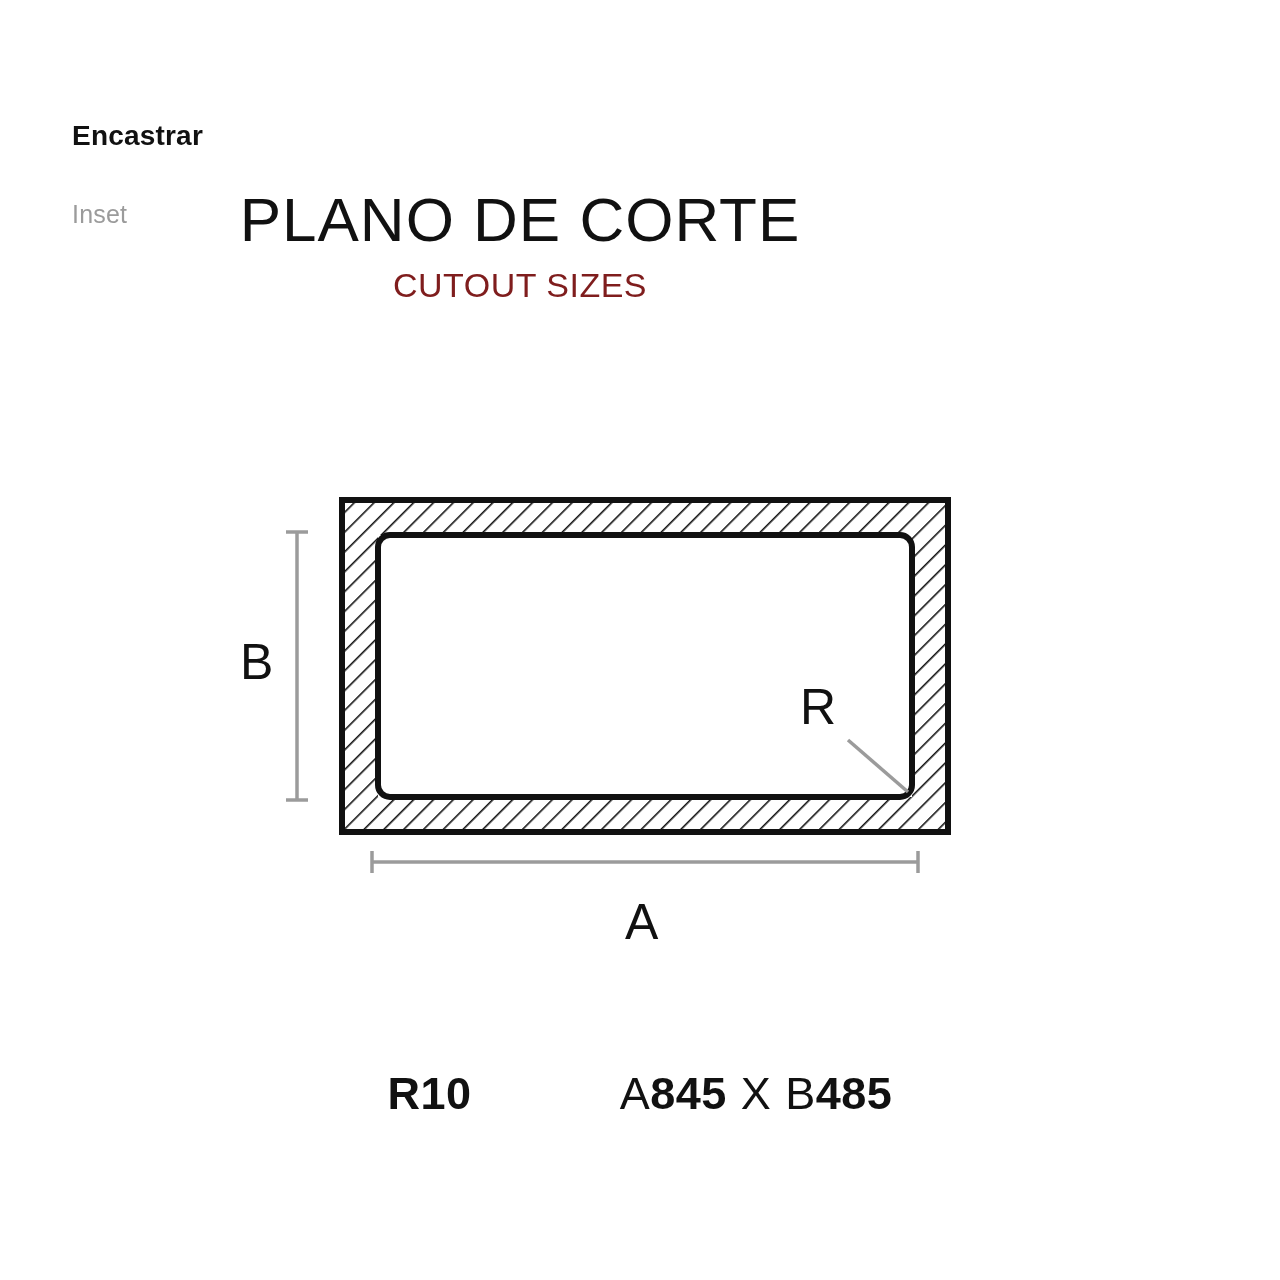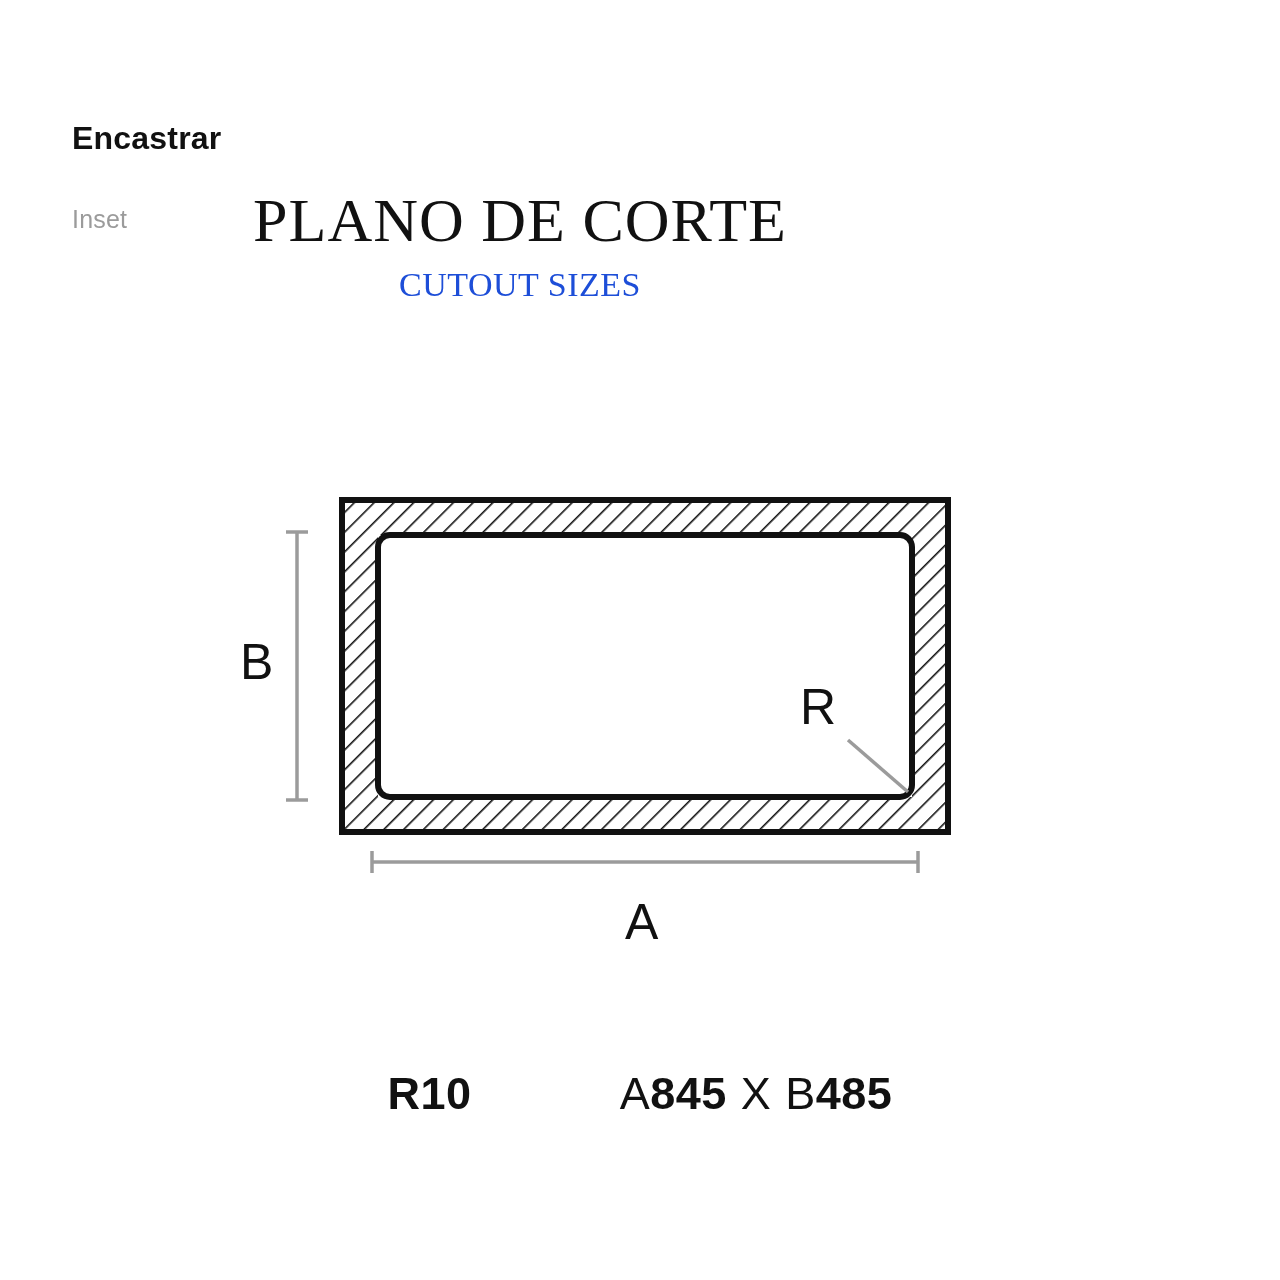--- a/index.html
+++ b/index.html
@@ -16,55 +16,54 @@
     overflow: hidden;
   }
 
   .corner-label {
     position: absolute;
     left: 72px;
     top: 118px;
     line-height: 1.28;
   }
   .corner-label .primary {
-    font-size: 32px;
+    font-size: 28px;
     font-weight: bold;
     color: #111111;
     letter-spacing: 0.2px;
     display: block;
   }
   .corner-label .secondary {
     font-size: 25px;
     font-weight: normal;
     color: #9b9b9b;
     letter-spacing: 0.2px;
     display: block;
     margin-top: 44px;
   }
 
   .titles {
     position: absolute;
     left: 0;
     top: 186px;
     width: 1040px;
     text-align: center;
-    font-family: Liberation Serif, serif;
   }
   .title-main {
     font-size: 62px;
     font-weight: normal;
     letter-spacing: 1px;
     color: #111111;
     line-height: 1.1;
   }
   .title-sub {
     font-size: 34px;
     font-weight: normal;
     letter-spacing: 0.5px;
-    color: #1d4ed8;
+    color: #7f1d1d;
     margin-top: 12px;
   }
 
   
   .drawing {
     position: absolute;
     left: 0;
     top: 440px;
     width: 1280px;
     height: 560px;

